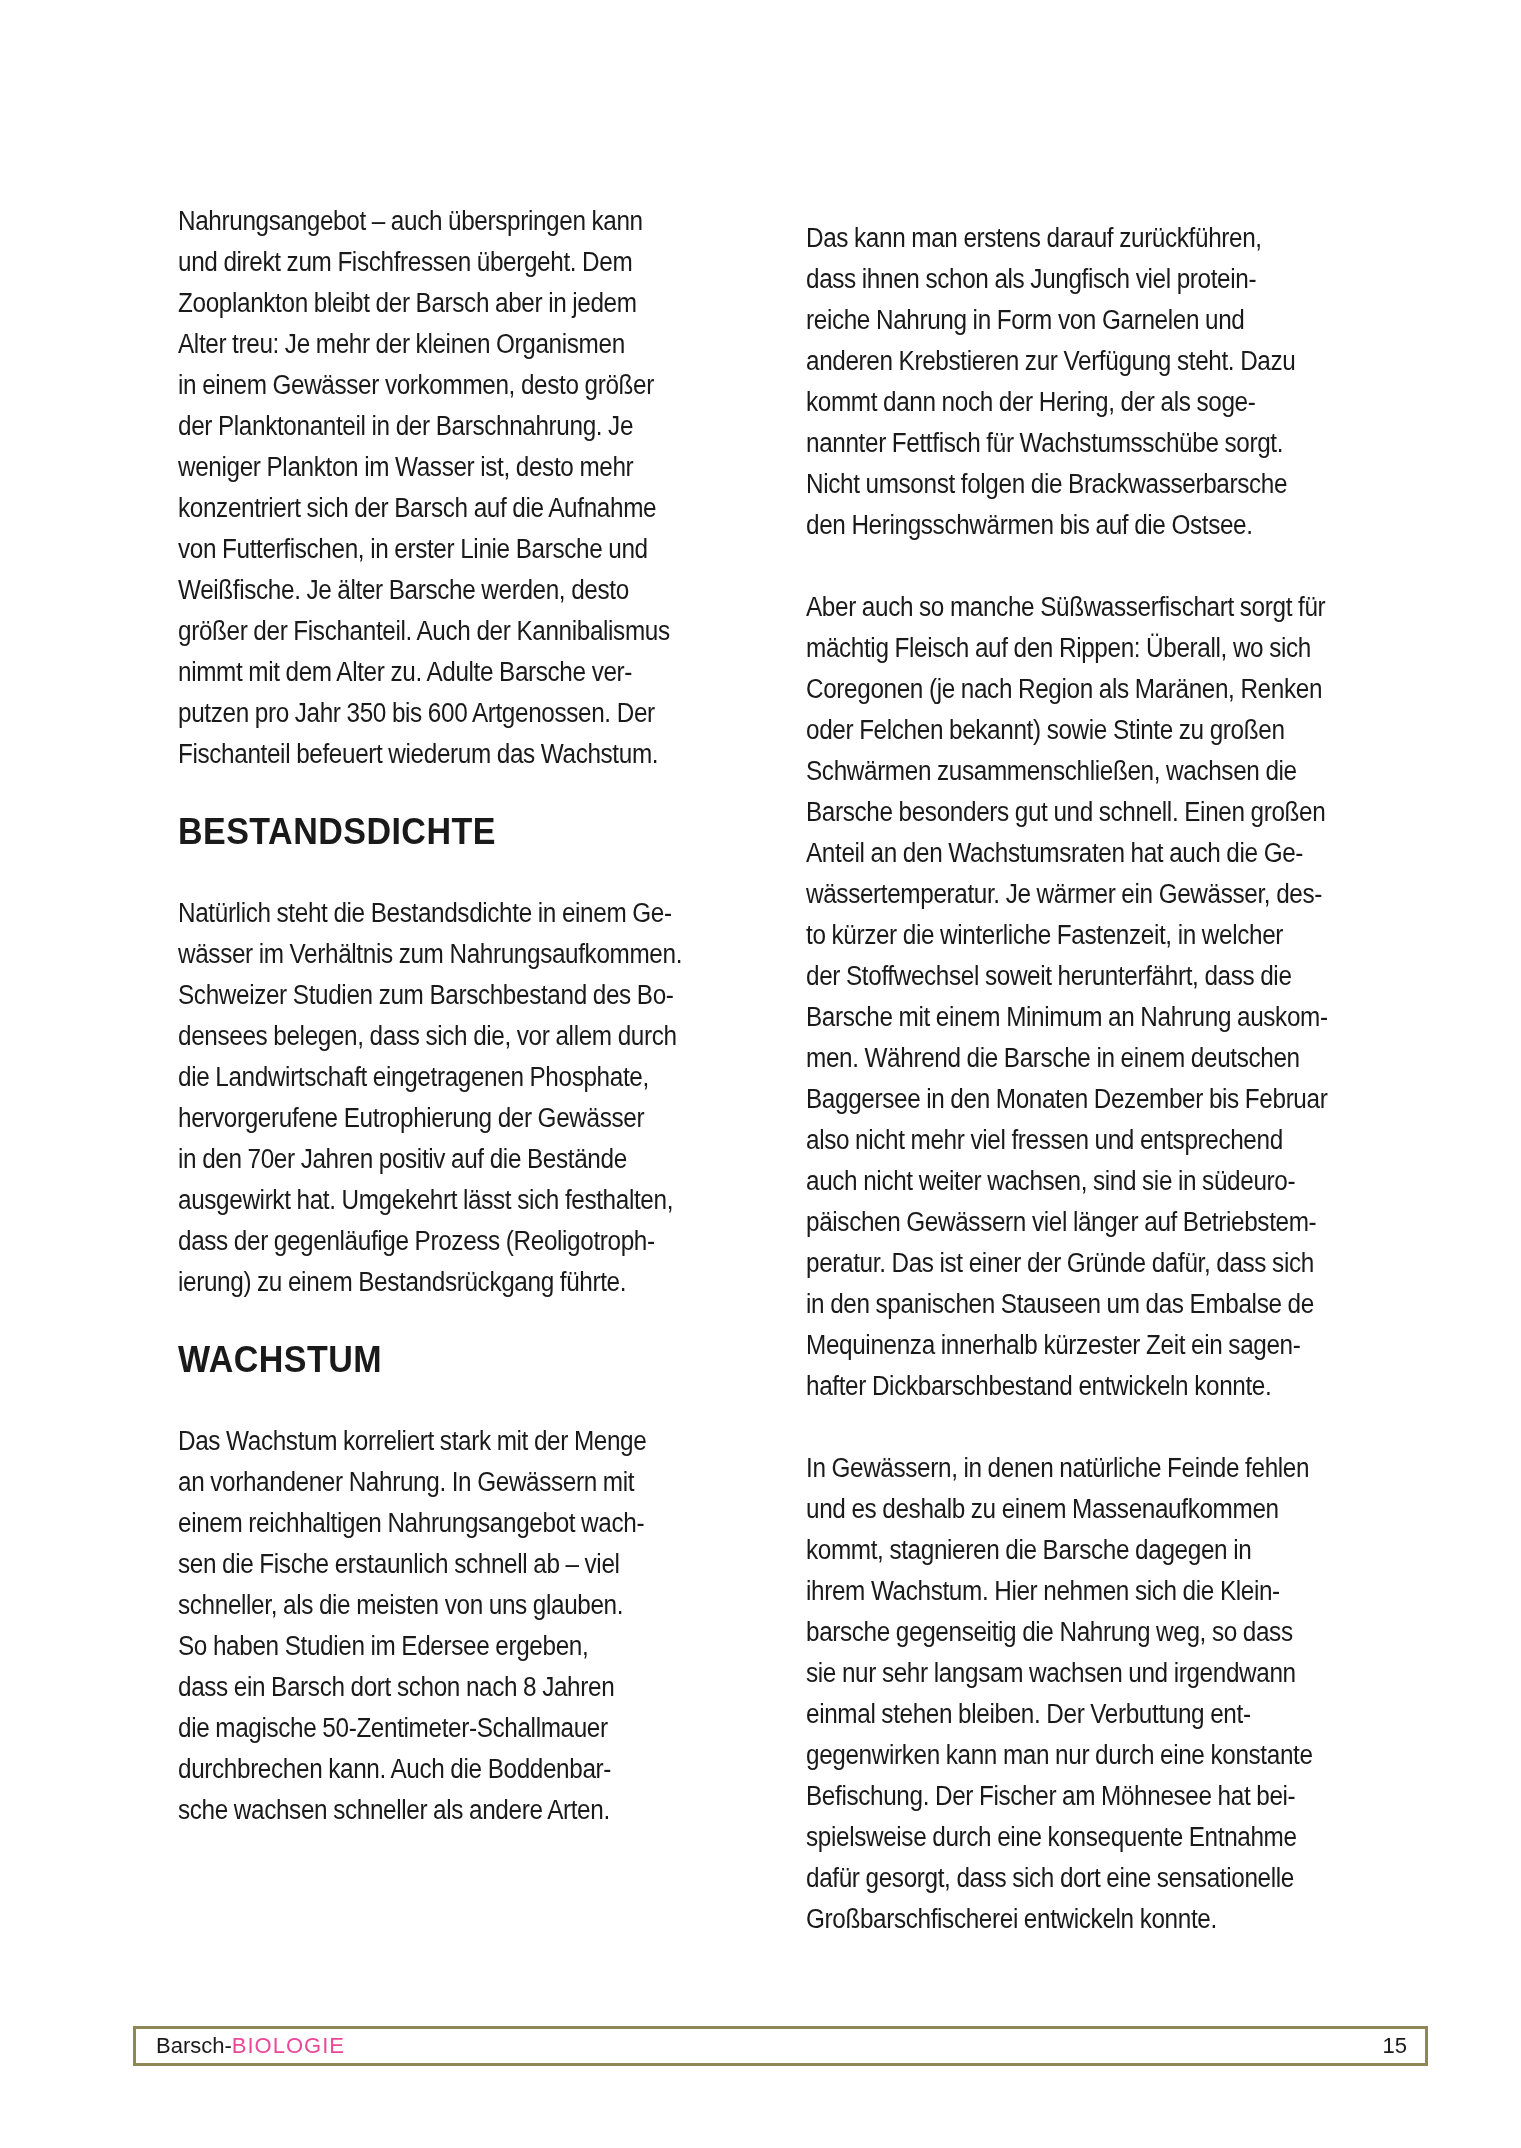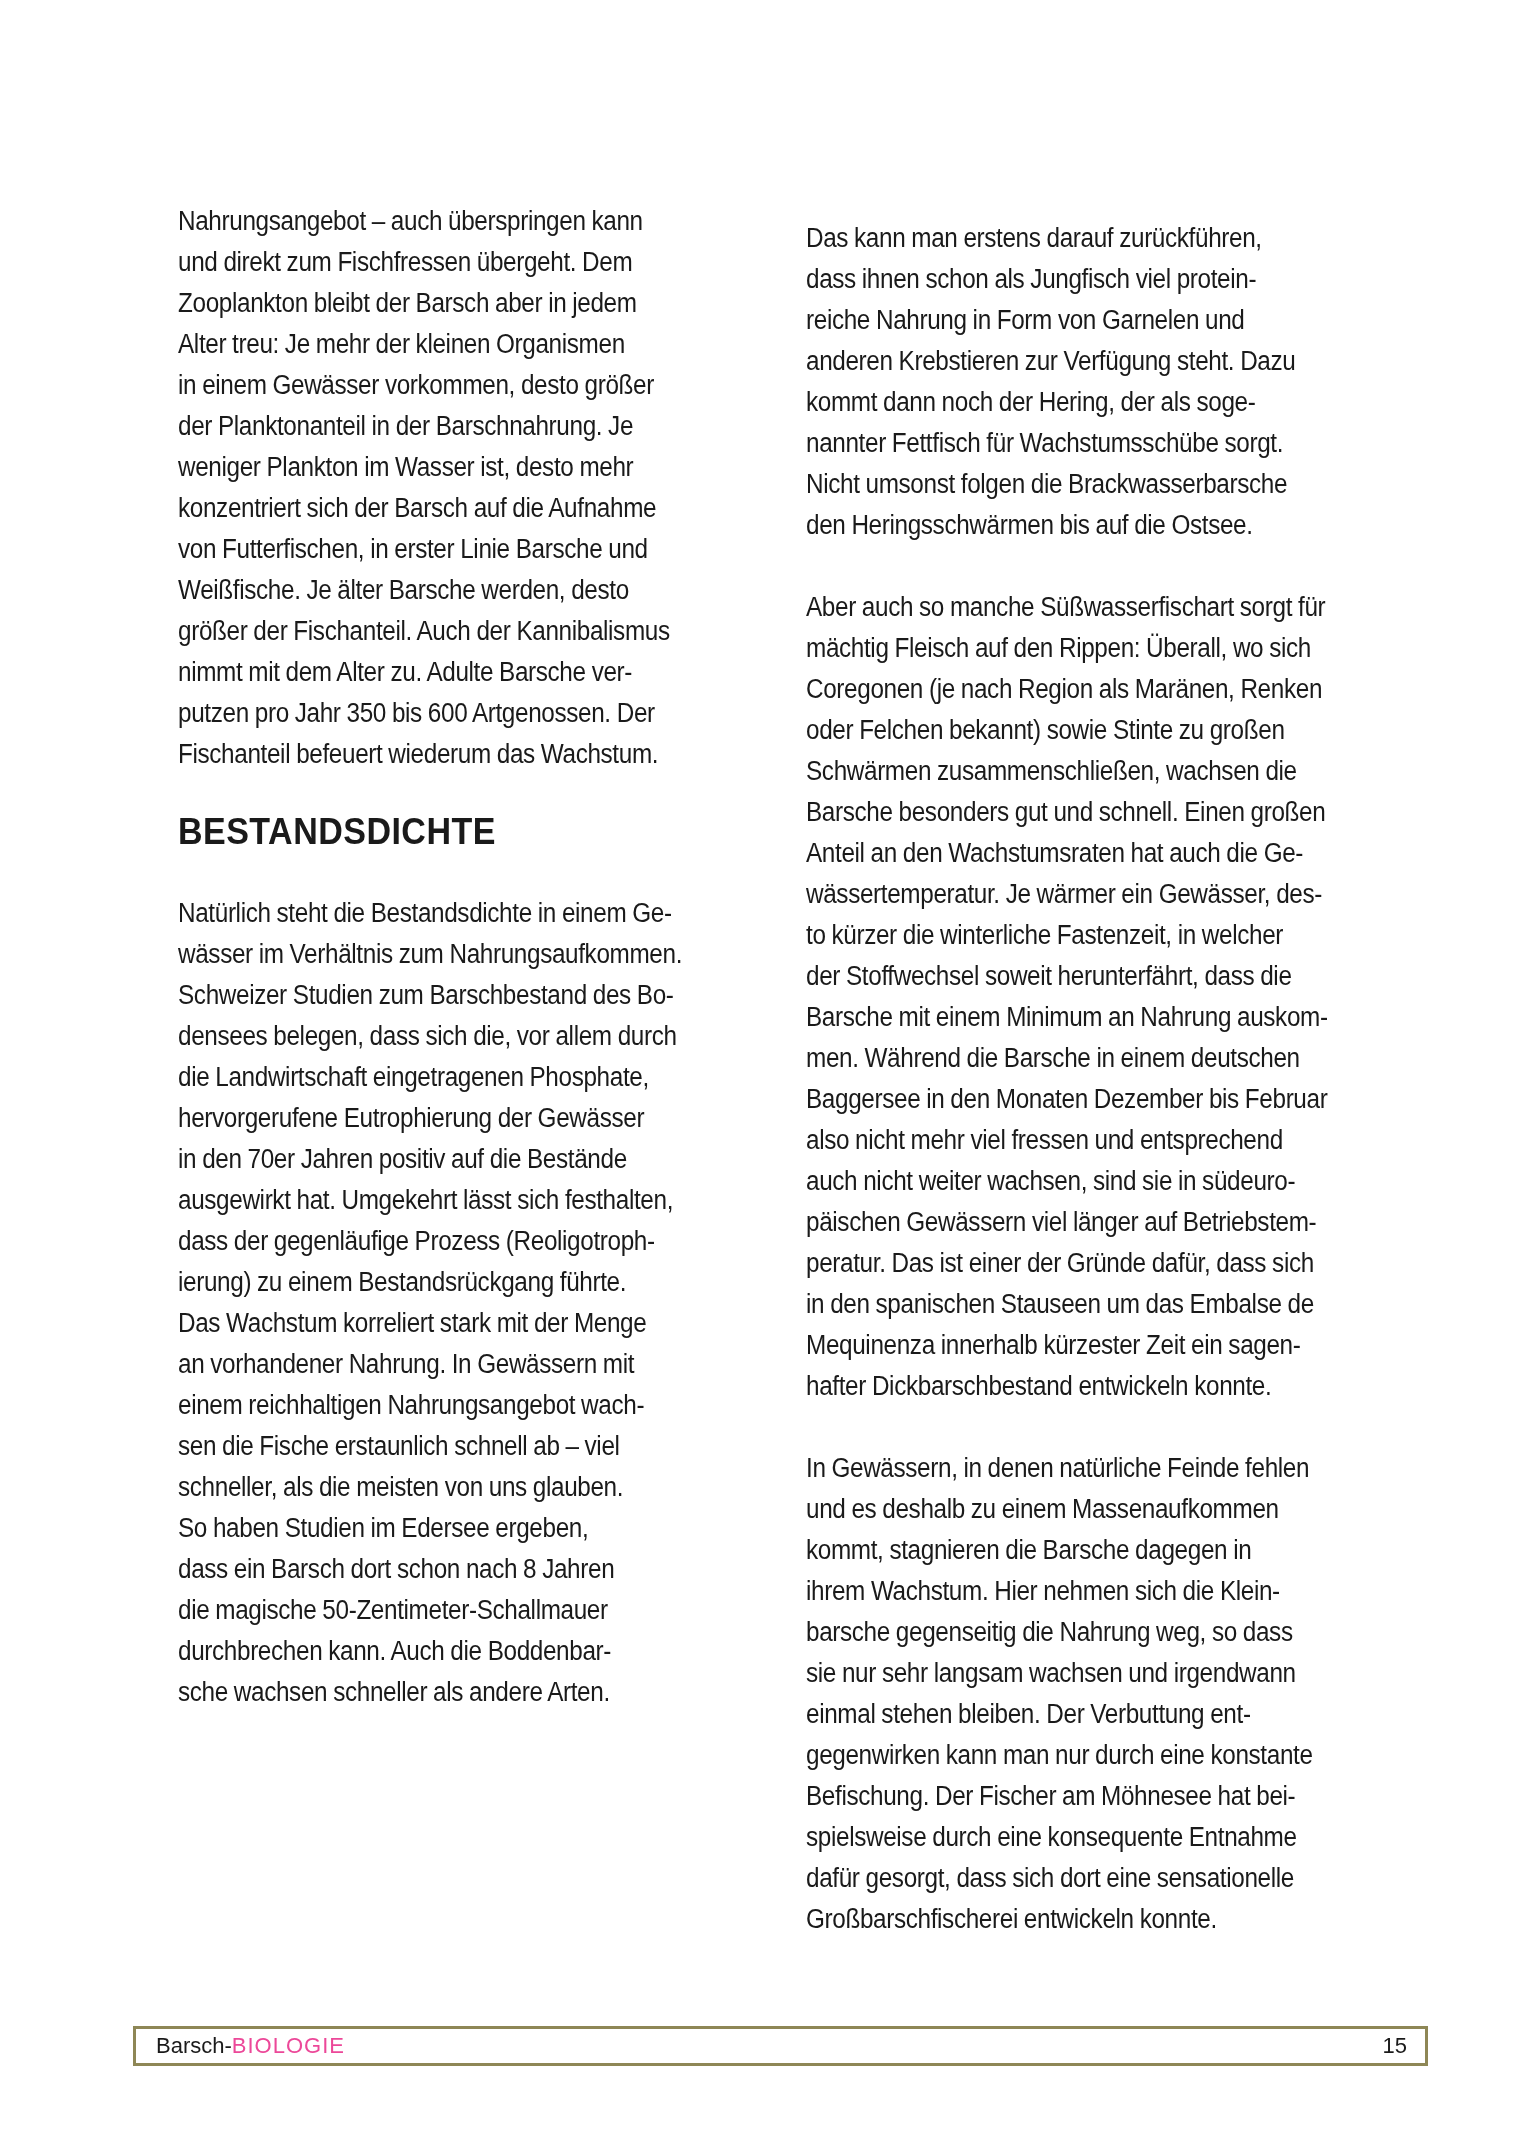--- a/index.html
+++ b/index.html
@@ -118,20 +118,23 @@
     <span class="line">Schweizer Studien zum Barschbestand des Bo-</span>
     <span class="line">densees belegen, dass sich die, vor allem durch</span>
     <span class="line">die Landwirtschaft eingetragenen Phosphate,</span>
     <span class="line">hervorgerufene Eutrophierung der Gewässer</span>
     <span class="line">in den 70er Jahren positiv auf die Bestände</span>
     <span class="line">ausgewirkt hat. Umgekehrt lässt sich festhalten,</span>
     <span class="line">dass der gegenläufige Prozess (Reoligotroph-</span>
     <span class="line">ierung) zu einem Bestandsrückgang führte.</span>
   </p>
 
+  <div class="heading-block">
+    <h2 class="heading">WACHSTUM</h2>
+  </div>
 
   <p class="para">
     <span class="line">Das Wachstum korreliert stark mit der Menge</span>
     <span class="line">an vorhandener Nahrung. In Gewässern mit</span>
     <span class="line">einem reichhaltigen Nahrungsangebot wach-</span>
     <span class="line">sen die Fische erstaunlich schnell ab – viel</span>
     <span class="line">schneller, als die meisten von uns glauben.</span>
     <span class="line">So haben Studien im Edersee ergeben,</span>
     <span class="line">dass ein Barsch dort schon nach 8 Jahren</span>
     <span class="line">die magische 50-Zentimeter-Schallmauer</span>

